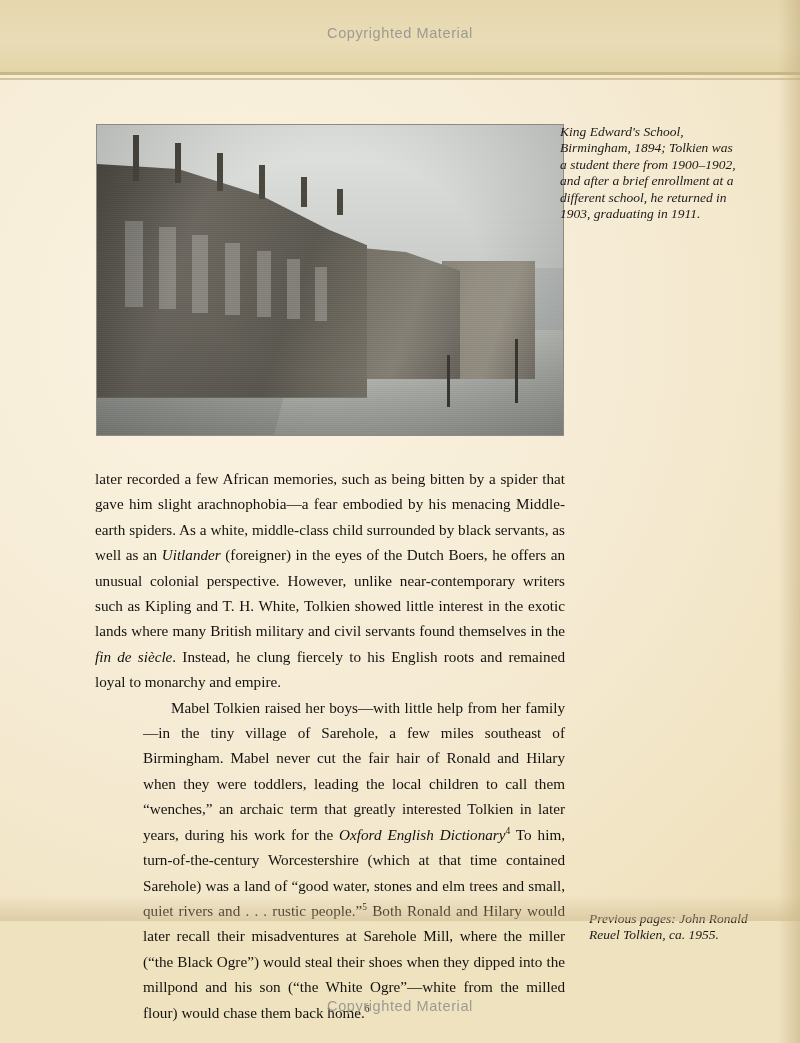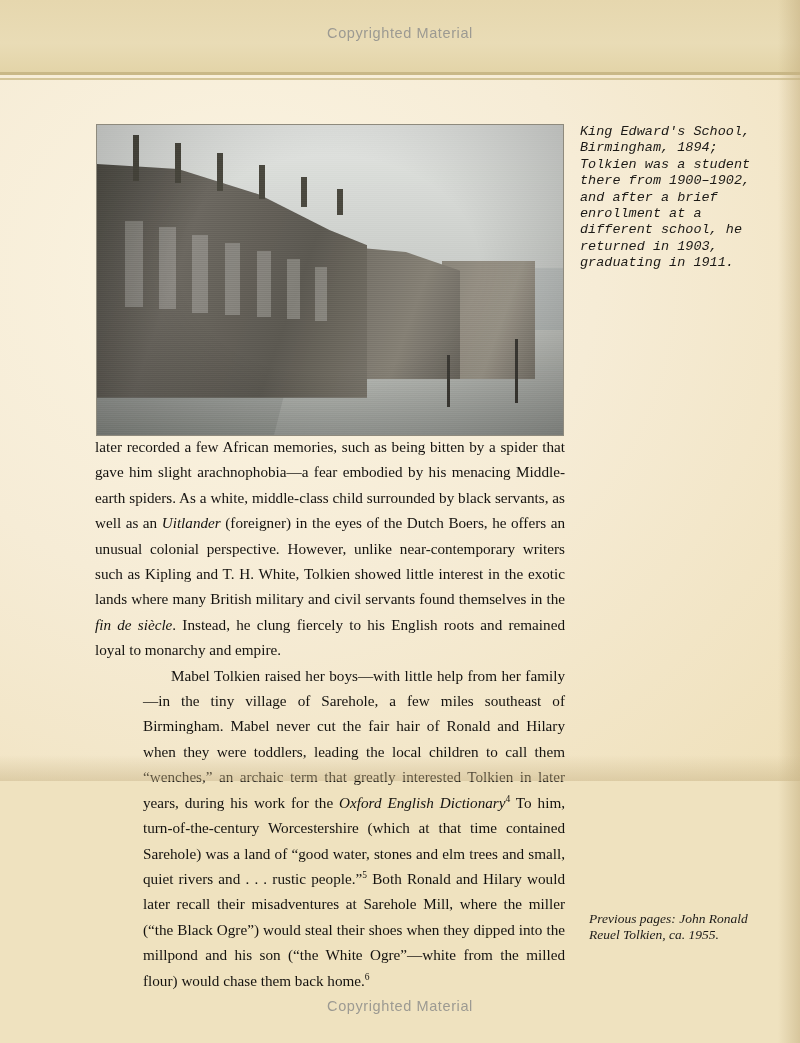--- a/index.html
+++ b/index.html
@@ -10,21 +10,21 @@
     width: 800px;
     height: 1043px;
     background: #efe2bf;
     font-family: "Liberation Serif", serif;
     overflow: hidden;
   }
 
   .page {
     position: relative;
     width: 800px;
-    height: 781px;
+    height: 921px;
     background:
       radial-gradient(ellipse at 30% 35%, #fbf4e2 0%, #f6ecd6 45%, #efe0ba 100%);
   }
 
   
   .top-band {
     position: absolute;
     left: 0; top: 0;
     width: 800px;
     height: 72px;
@@ -159,37 +159,36 @@
   
   .caption {
     position: absolute;
     font-family: "Liberation Serif", serif;
     font-style: italic;
     font-size: 13.5px;
     line-height: 16.4px;
     color: #1c1a17;
   }
   .caption-top {
-    left: 580px;
+    left: 560px;
     top: 124px;
     width: 180px;
-    font-family: Liberation Mono, monospace;
   }
   .caption-prev {
     left: 565px;
     top: 911px;
     width: 180px;
     margin-left: 24px;
   }
 
   
   .body-text {
     position: absolute;
     left: 95px;
-    top: 434px;
+    top: 466px;
     width: 470px;
     font-size: 15.2px;
     line-height: 25.4px;
     color: #14120f;
     text-align: justify;
   }
   .body-text p {
     margin: 0;
   }
   .body-text p.indent {

